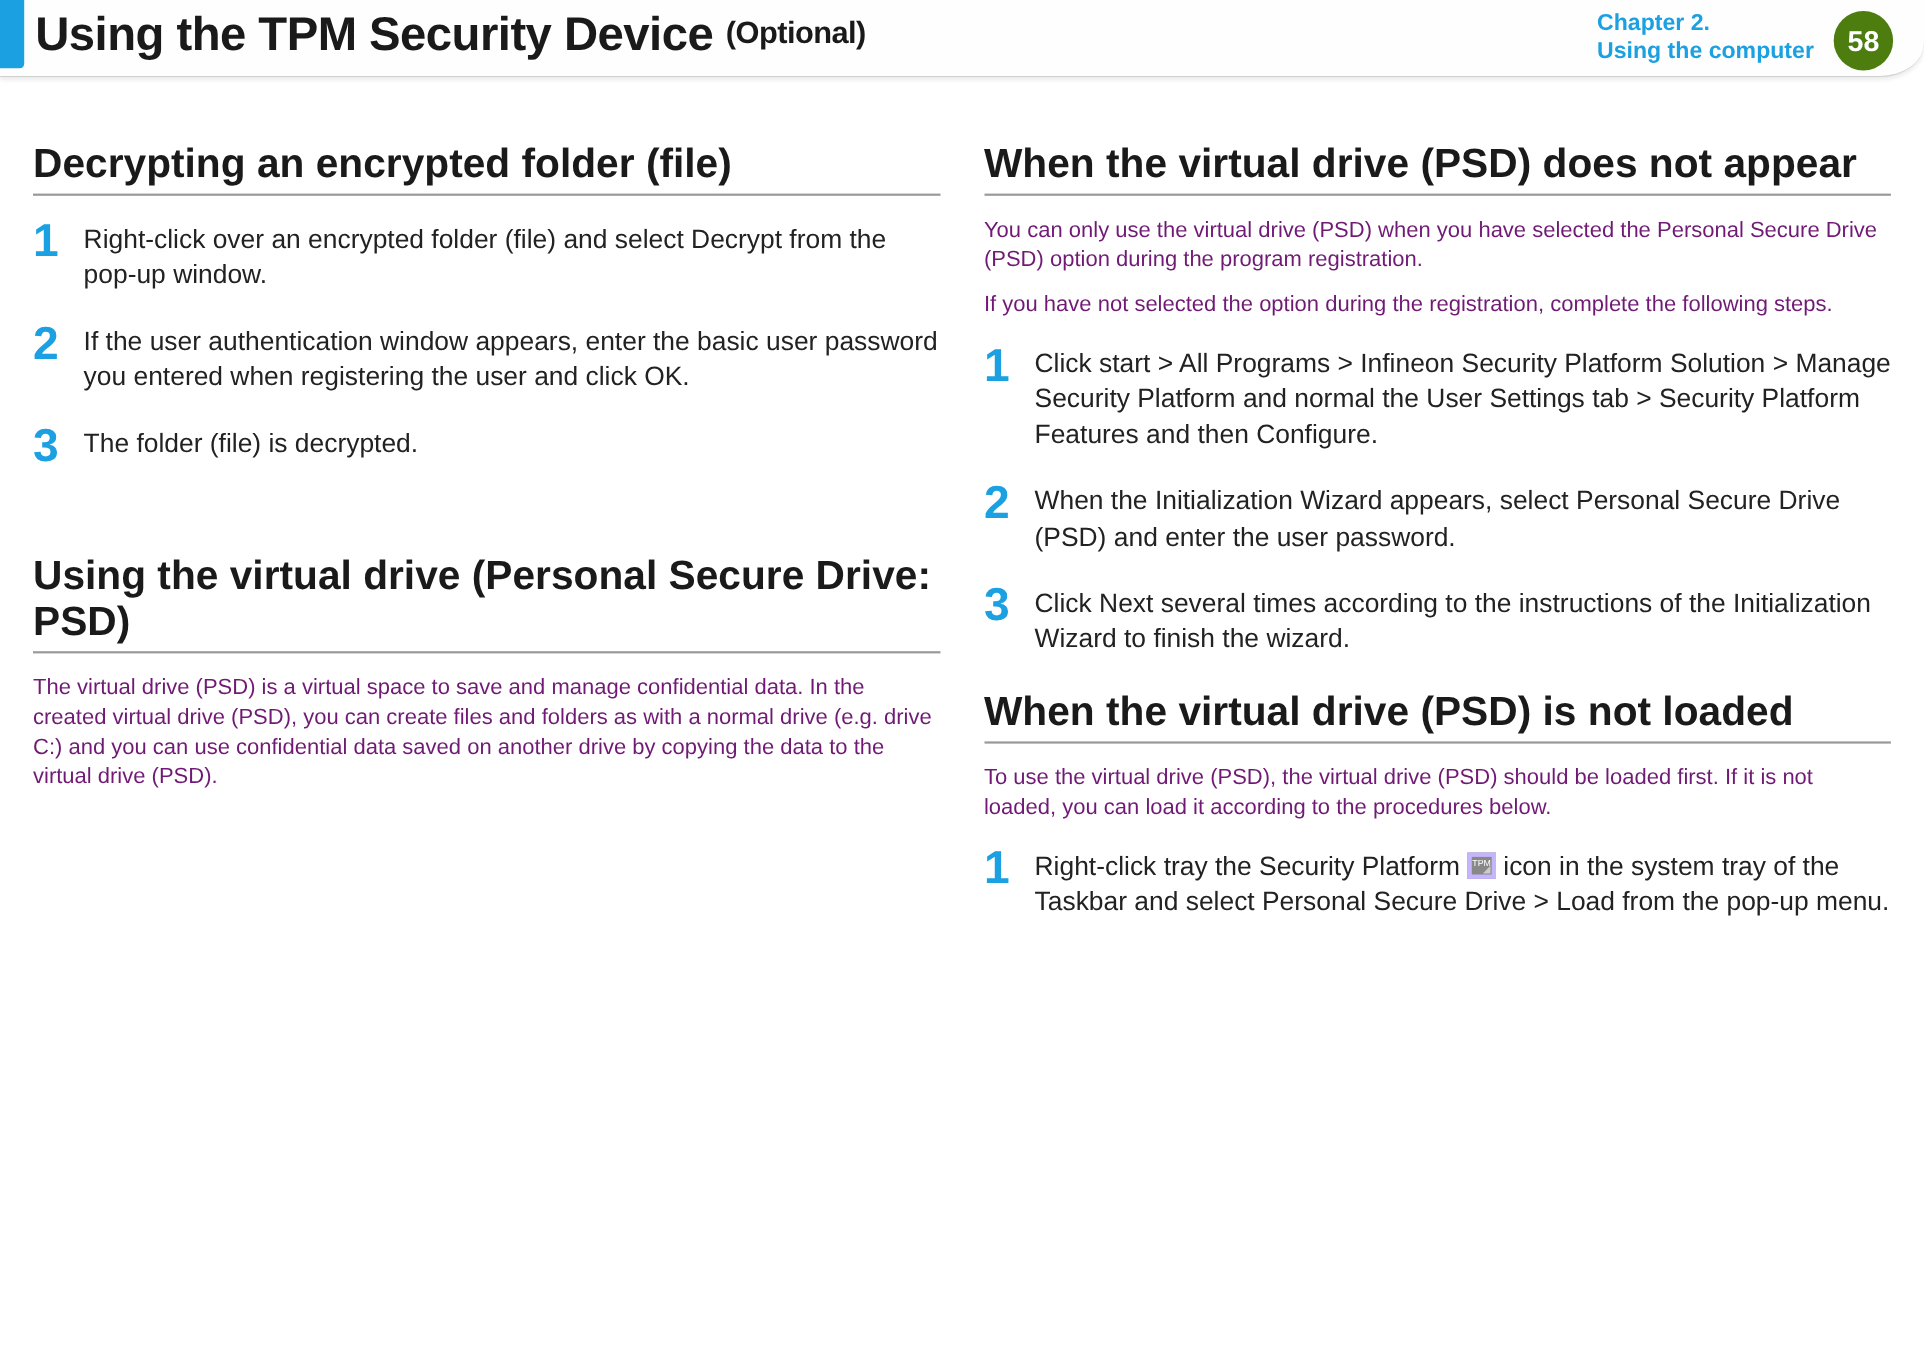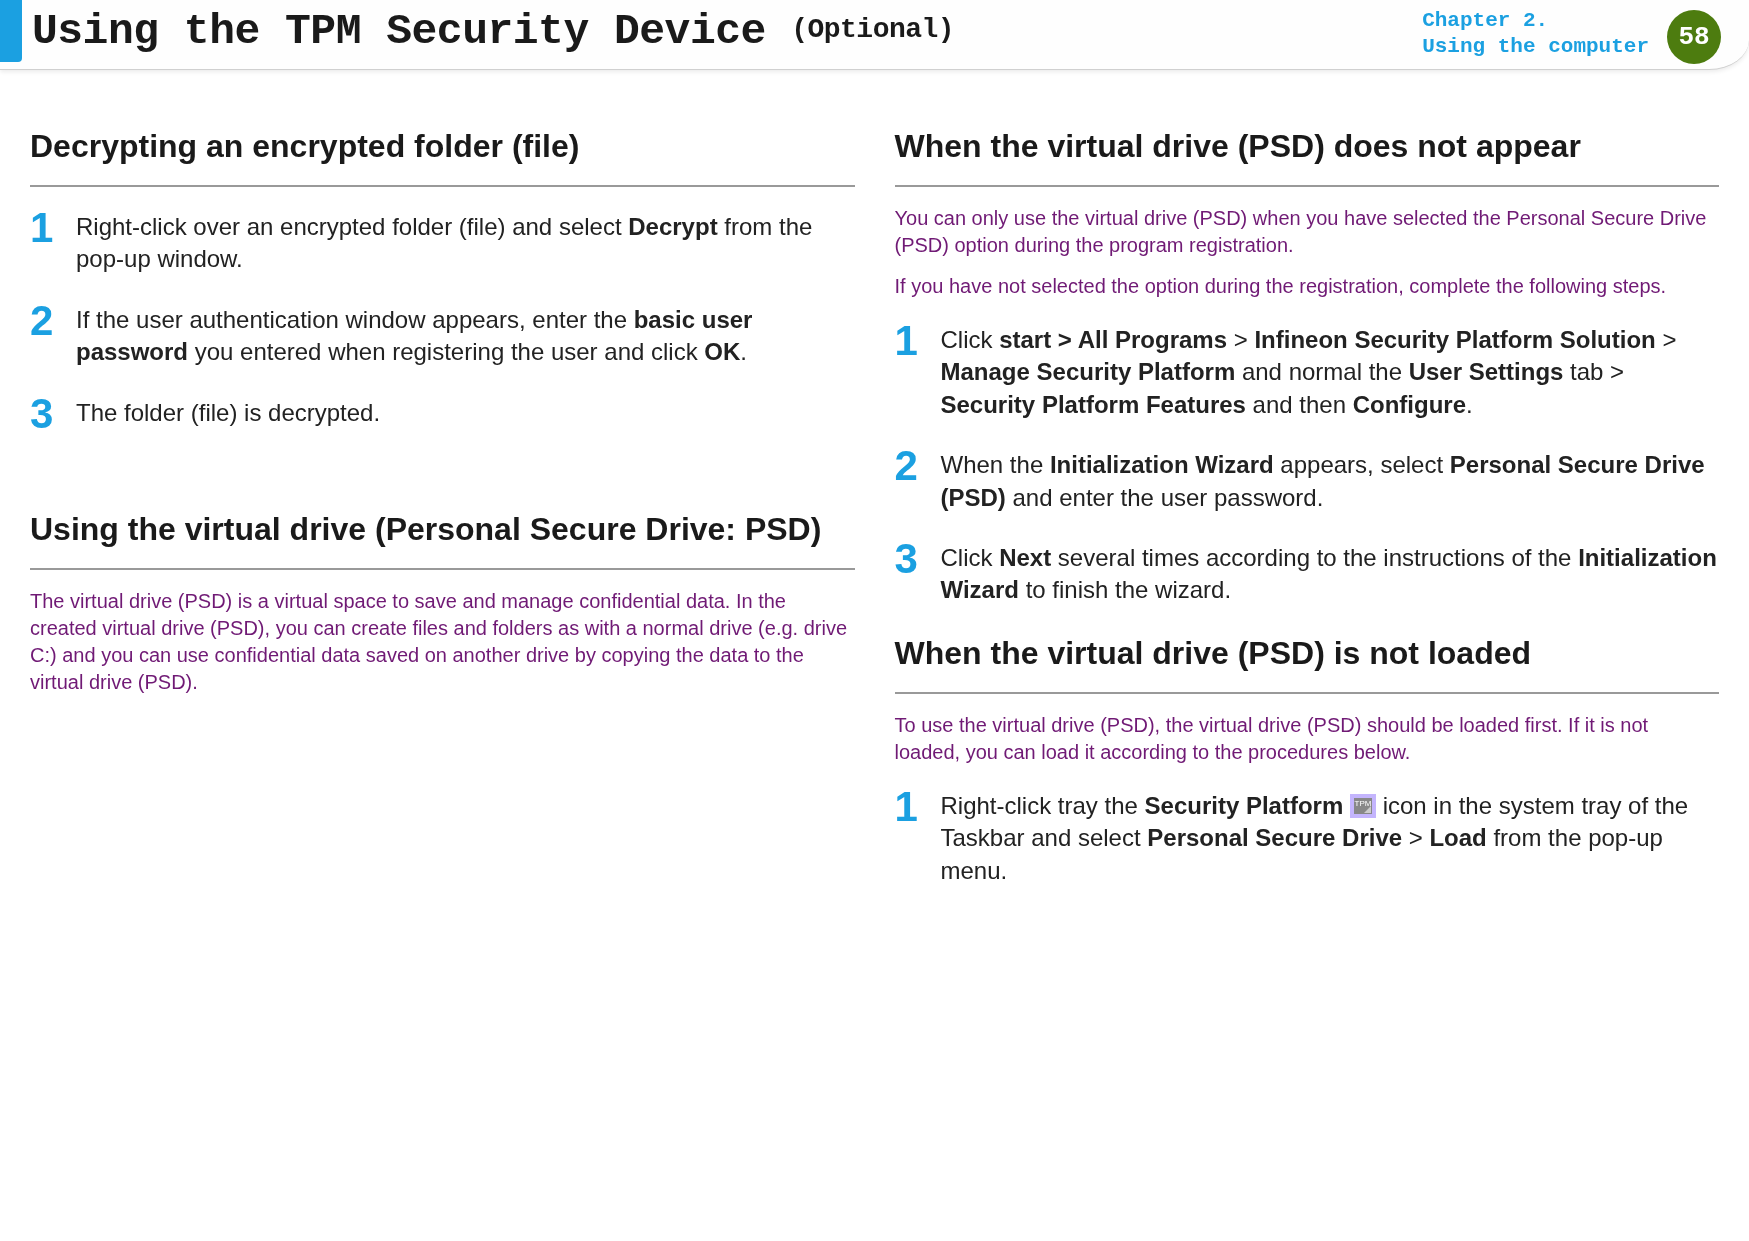--- a/index.html
+++ b/index.html
@@ -8,21 +8,20 @@
   background: #fff;
   width: 1749px;
   height: 1241px;
   overflow: hidden;
   color: #222;
 }
 .header {
   position: relative;
   height: 90px;
   background: #fff;
-  font-family: Liberation Mono, monospace;
 }
 .header-bar {
   position: absolute;
   top: 0; left: 0; right: 0;
   height: 70px;
   background: #fefefe;
   border: 1px solid #d0d0d0;
   border-top: none;
   border-left: none;
   border-right: none;
@@ -80,25 +79,25 @@
 .content {
   display: flex;
   padding: 30px 30px 0 30px;
   gap: 40px;
 }
 .col {
   flex: 1;
   min-width: 0;
 }
 .section-title {
-  font-size: 32px;
+  font-size: 37px;
   font-weight: 700;
   color: #1a1a1a;
   border-bottom: 2px solid #999;
-  padding-bottom: 20px;
+  padding-bottom: 6px;
   margin-bottom: 18px;
   margin-top: 8px;
 }
 .para {
   font-size: 20px;
   line-height: 1.35;
   color: #701a75;
   margin-bottom: 14px;
 }
 .steps {
@@ -117,21 +116,21 @@
   flex-shrink: 0;
   line-height: 1;
   margin-top: -4px;
 }
 .step-body {
   font-size: 24px;
   line-height: 1.35;
   color: #222;
   flex: 1;
 }
-.step-body b { font-weight: 700; }
+.step-body b { font-weight: 400; }
 .tpm-icon {
   display: inline-block;
   width: 26px;
   height: 24px;
   background: #888;
   border: 4px solid #c4b5fd;
   vertical-align: -4px;
   position: relative;
   font-size: 8px;
   color: #fff;

